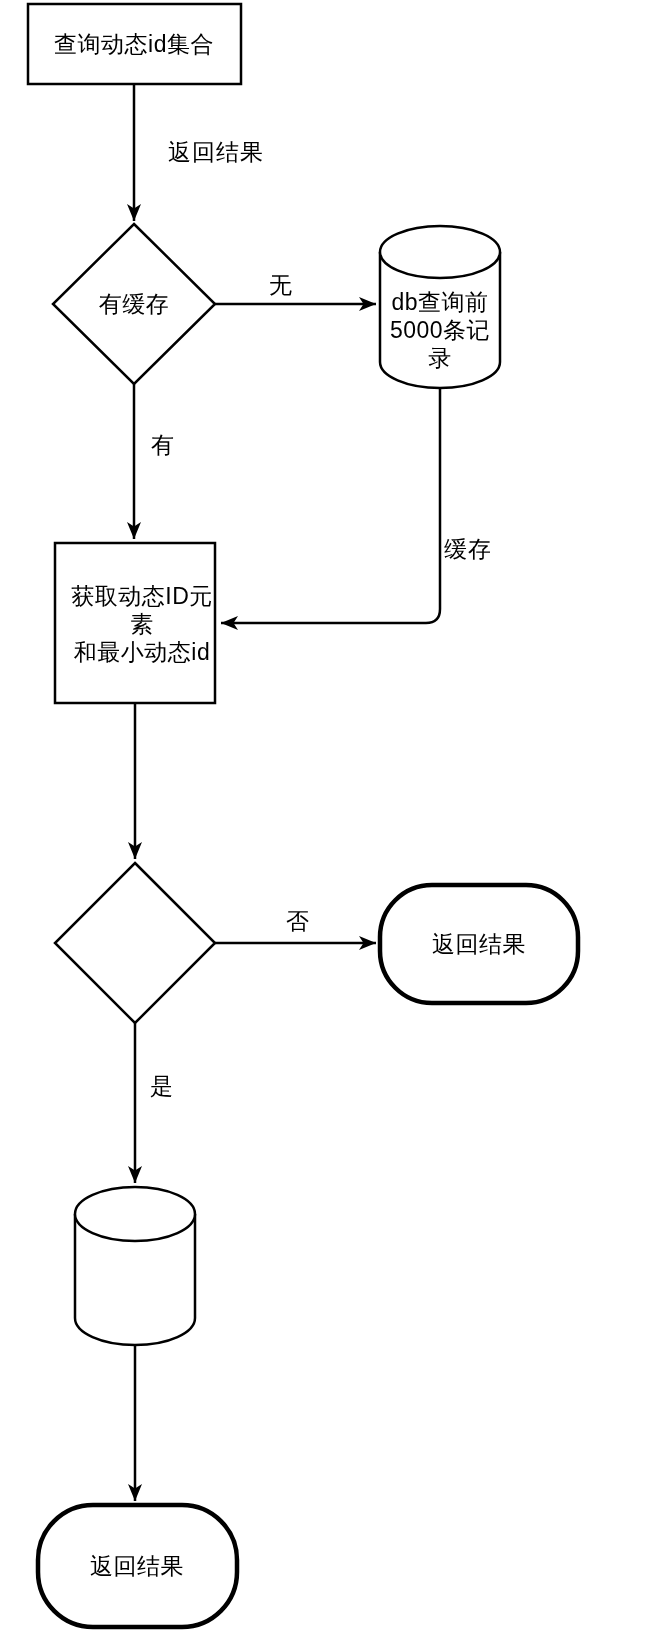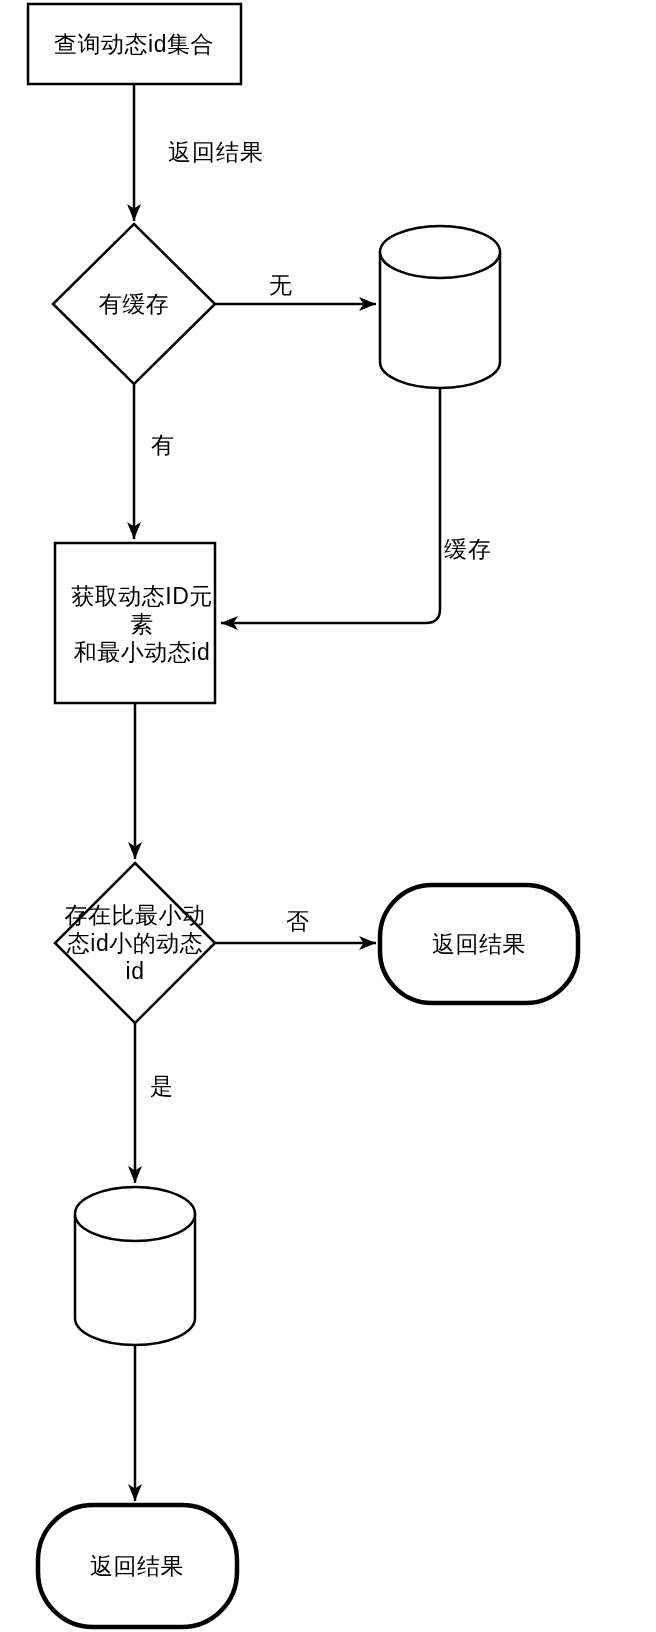--- a/index.html
+++ b/index.html
@@ -80,28 +80,28 @@
       </g>
 
       <rect x="38" y="1505" width="199" height="122" rx="55" ry="55" fill="#ffffff" stroke-width="4.5"></rect>
     </g>
   </svg>
 
   <div class="txt" style="left:134px; top:44px;">查询动态id集合</div>
 
   <div class="txt" style="left:134px; top:304px;text-align:center;">有缓存</div>
 
+  <div class="txt" style="left:440px; top:330px;">db查询前
+5000条记
+录</div>
 
   <div class="txt" style="left:142px; top:624px;">获取动态ID元
 素
 和最小动态id</div>
 
-  <div class="txt" style="left:135px; top:943px;">存在比最小动
-态id小的动态
-id</div>
 
   <div class="txt" style="left:479px; top:944px;">返回结果</div>
 
 
   <div class="txt" style="left:137px; top:1566px;">返回结果</div>
 
   <div class="txt edge-label" style="left:216px; top:152px;">返回结果</div>
 
   <div class="txt edge-label" style="left:281px; top:285px;">无</div>
 

